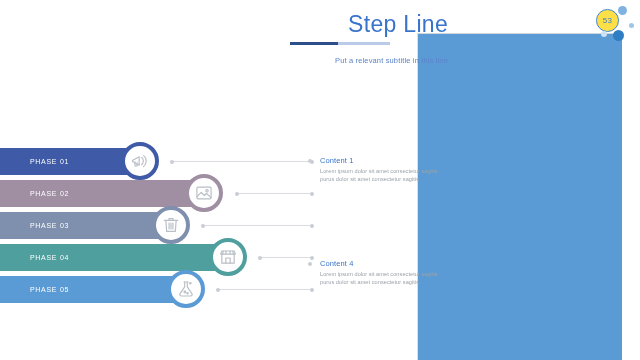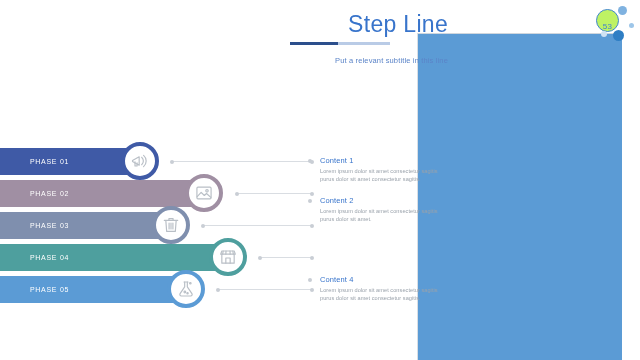--- a/index.html
+++ b/index.html
@@ -25,22 +25,22 @@
     border-left: 1px solid #d8dee4;
   }
 
   
   #badge {
     position: absolute;
     left: 596px; top: 9px;
     width: 23px; height: 23px;
     border-radius: 50%;
     border: 1.4px solid #3f85d4;
-    background: #bef264;
-    display: flex; align-items: flex-end; justify-content: center;
+    background: #fde047;
+    display: flex; align-items: center; justify-content: center;
     z-index: 40;
   }
   #badge .num {
     font-size: 8px;
     color: #3f7fd0;
     letter-spacing: .2px;
   }
   .dot-deco { position: absolute; border-radius: 50%; z-index: 41; }
   #deco-a { left: 618px; top: 6px;  width: 9px;  height: 9px;  background: #7fb2e0; }
   #deco-b { left: 613px; top: 30px; width: 11px; height: 11px; background: #2f7ec4; }
@@ -149,21 +149,21 @@
   }
   .content-block .cbody {
     font-size: 5.6px;
     line-height: 8px;
     color: #9aa2ab;
     letter-spacing: .05px;
   }
   .cb1 { top: 156px; }
   .cb2 { top: 196px; }
   .cb3 { top: 226px; }
-  .cb4 { top: 275px; }
+  .cb4 { top: 259px; }
   .cb5 { top: 291px; }
 
   .content-block .bullet {
     position: absolute;
     left: -12px; top: 3px;
     width: 4px; height: 4px;
     border-radius: 50%;
     background: #c9ced5;
   }
 </style>
@@ -264,25 +264,20 @@
       </svg>
     </span>
   </div>
 
   <div class="content-block cb1">
     <span class="bullet"></span>
     <div class="ctitle">Content 1</div>
     <div class="cbody">Lorem ipsum dolor sit amet consectetur sagitis purus dolor sit amet consectetur sagitis.</div>
   </div>
 
-  <div class="content-block cb2">
-    <span class="bullet"></span>
-    <div class="ctitle">Content 2</div>
-    <div class="cbody">Lorem ipsum dolor sit amet consectetur sagitis purus dolor sit amet.</div>
-  </div>
 
 
   <div class="content-block cb4">
     <span class="bullet"></span>
     <div class="ctitle">Content 4</div>
     <div class="cbody">Lorem ipsum dolor sit amet consectetur sagitis purus dolor sit amet consectetur sagitis.</div>
   </div>
 
 
 </div>

